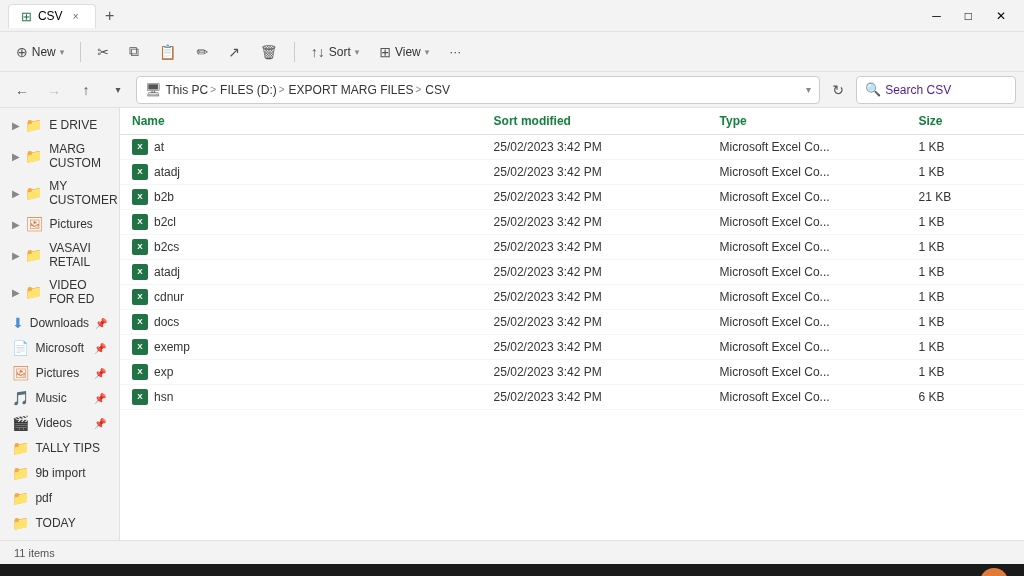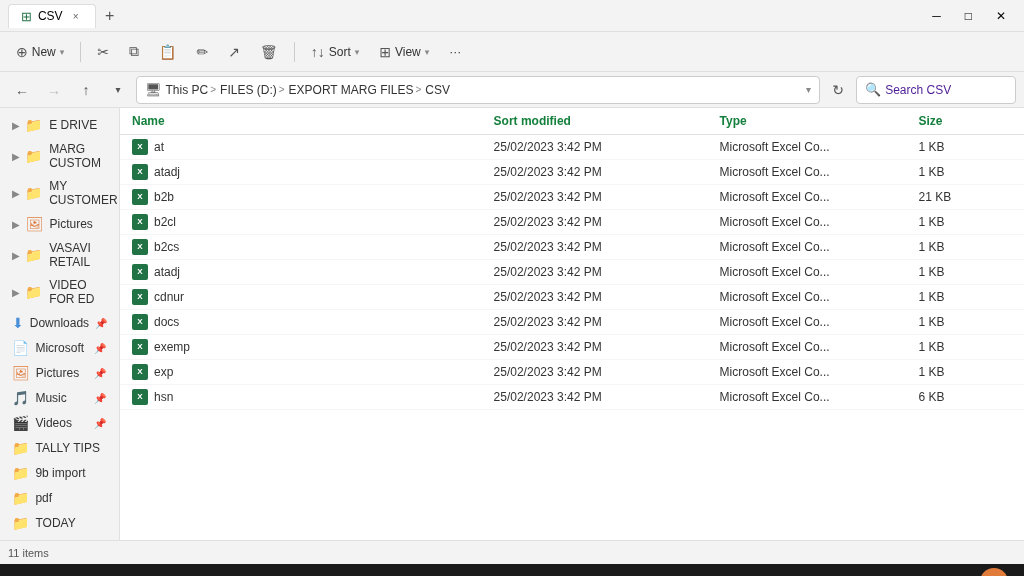--- a/index.html
+++ b/index.html
@@ -276,21 +276,21 @@
       font-weight: bold;
     }
 
     
     .status-bar {
       height: 24px;
       background: #f3f3f3;
       border-top: 1px solid #e0e0e0;
       display: flex;
       align-items: center;
-      padding: 0 8px;
+      padding: 0 14px;
       font-size: 11px;
       color: #555;
     }
   </style>
 </head>
 <body>
 
 <div class="title-bar">
   <div class="tab">
     <span style="color:#217346;font-size:13px;">⊞</span>

